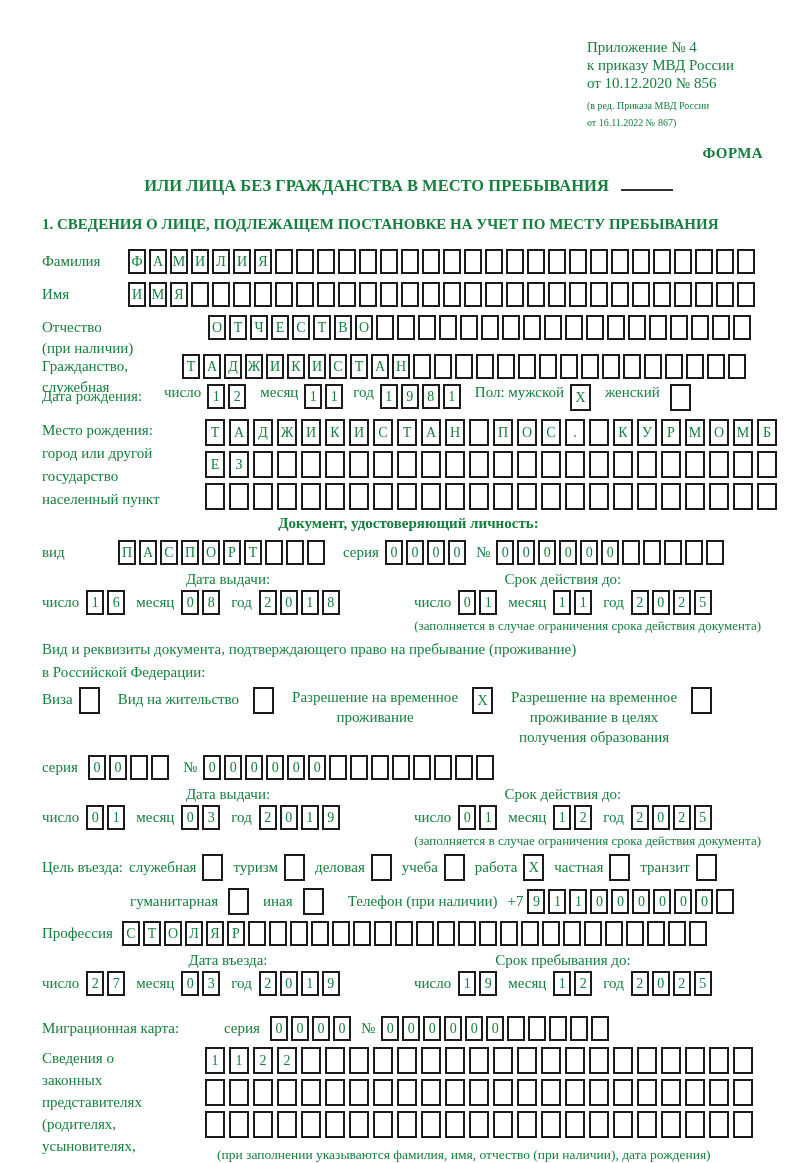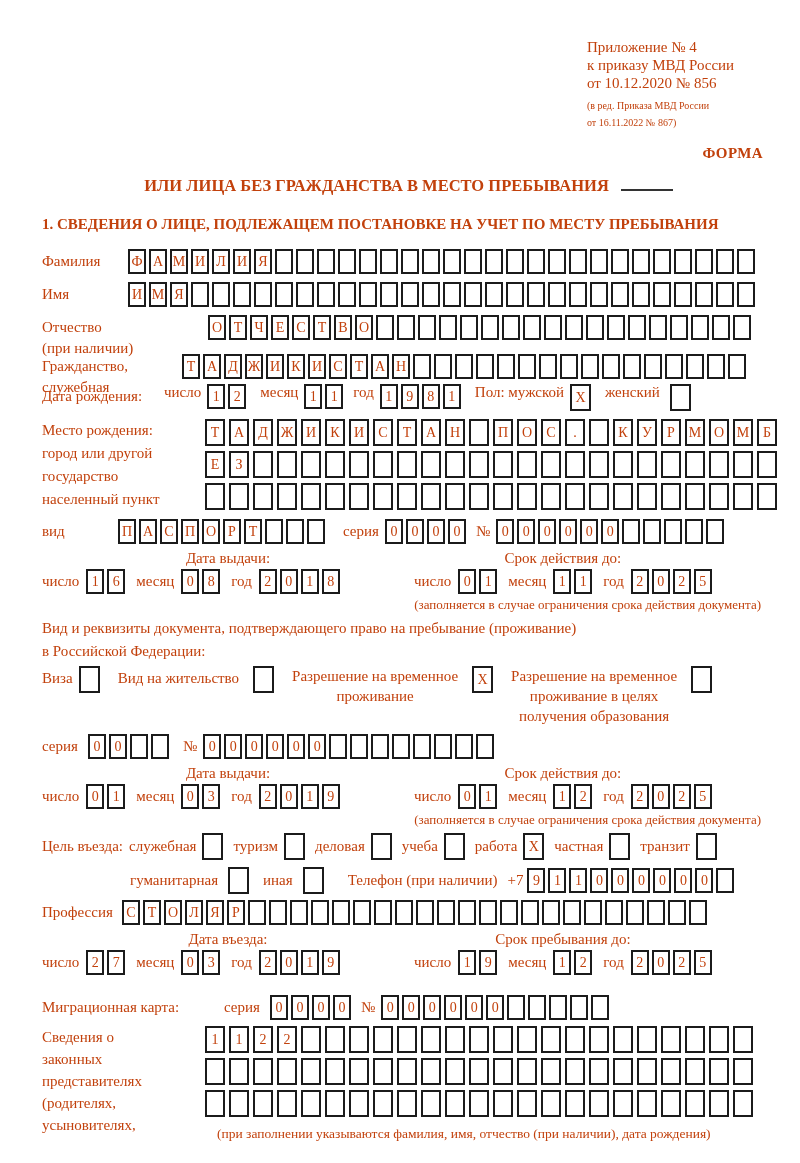--- a/index.html
+++ b/index.html
@@ -1,19 +1,19 @@
 <!DOCTYPE html>
 <html><head>
 <meta charset="utf-8">
 <style>
   * { box-sizing: border-box; margin: 0; padding: 0; }
   html, body { background: #ffffff; }
   body { width: 800px; }
   .page {
-    width: 800px; height: 1163px; background: #fff; color: #c2410c;
+    width: 800px; height: 1163px; background: #fff; color: #15803d;
     font-family: "Liberation Serif", "DejaVu Serif", serif;
     font-size: 15px; padding: 38px 25px 0 42px; overflow: hidden; position: relative;
   }
   .topright { margin-left: auto; width: 188px; line-height: 18px; }
   .topright .ed { margin-top: 5px; font-size: 10px; line-height: 17px; }
   .forma { text-align: right; font-weight: bold; margin-top: 14px; padding-right: 12px; letter-spacing: .4px; }
   .title { text-align: center; font-weight: bold; font-size: 16.5px; line-height: 24px; margin-top: 12px; }
   .underline-blank { display: inline-block; width: 52px; border-bottom: 2px solid #333; height: 13px; margin-left: 12px; }
   .sec { font-weight: bold; font-size: 15px; margin-top: 18px; }
   .row { display: flex; align-items: flex-start; margin-top: 8px; }
@@ -322,20 +322,21 @@
           <span class="cell"></span>
           <span class="cell"></span>
           <span class="cell"></span>
           <span class="cell"></span>
           <span class="cell"></span>
           <span class="cell"></span>
         </div>
     </div>
   </div>
 
+  <div class="center-bold">Документ, удостоверяющий личность:</div>
 
   <div class="row" style="align-items:center">
     <div class="lbl" style="width:76px">вид</div>
     <span class="cells">
         <span class="cell">П</span>
         <span class="cell">А</span>
         <span class="cell">С</span>
         <span class="cell">П</span>
         <span class="cell">О</span>
         <span class="cell">Р</span>

